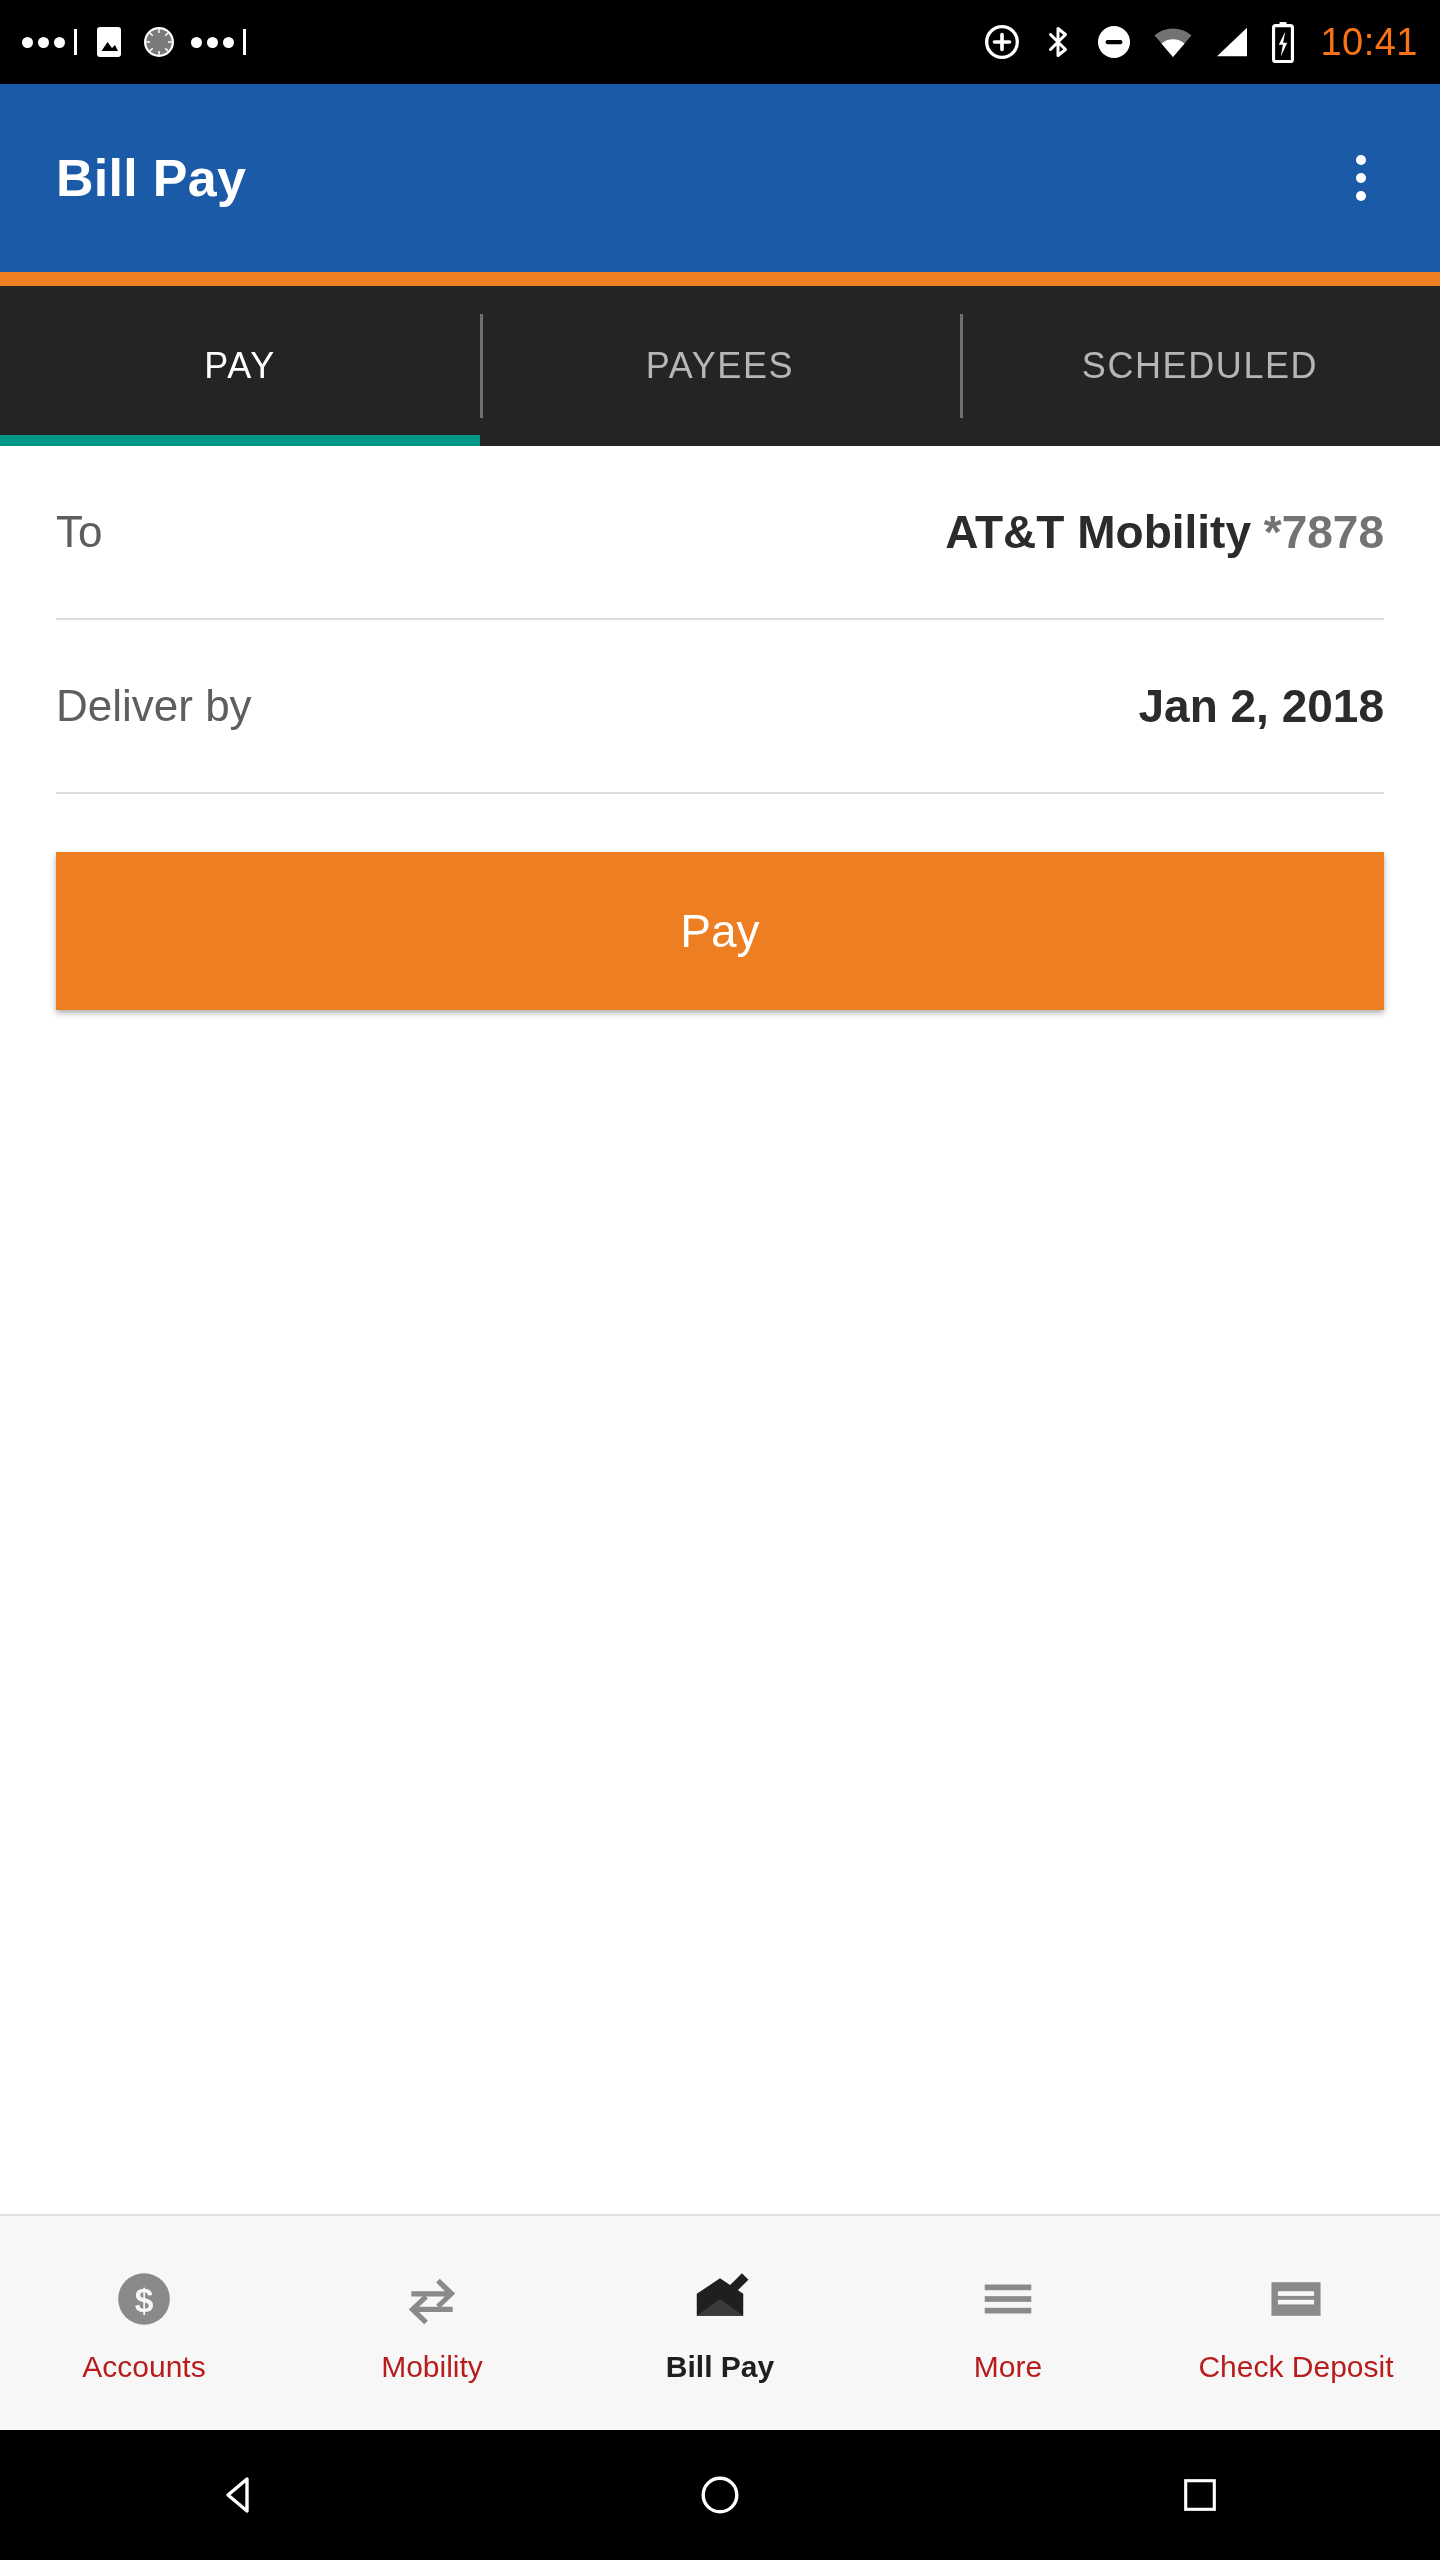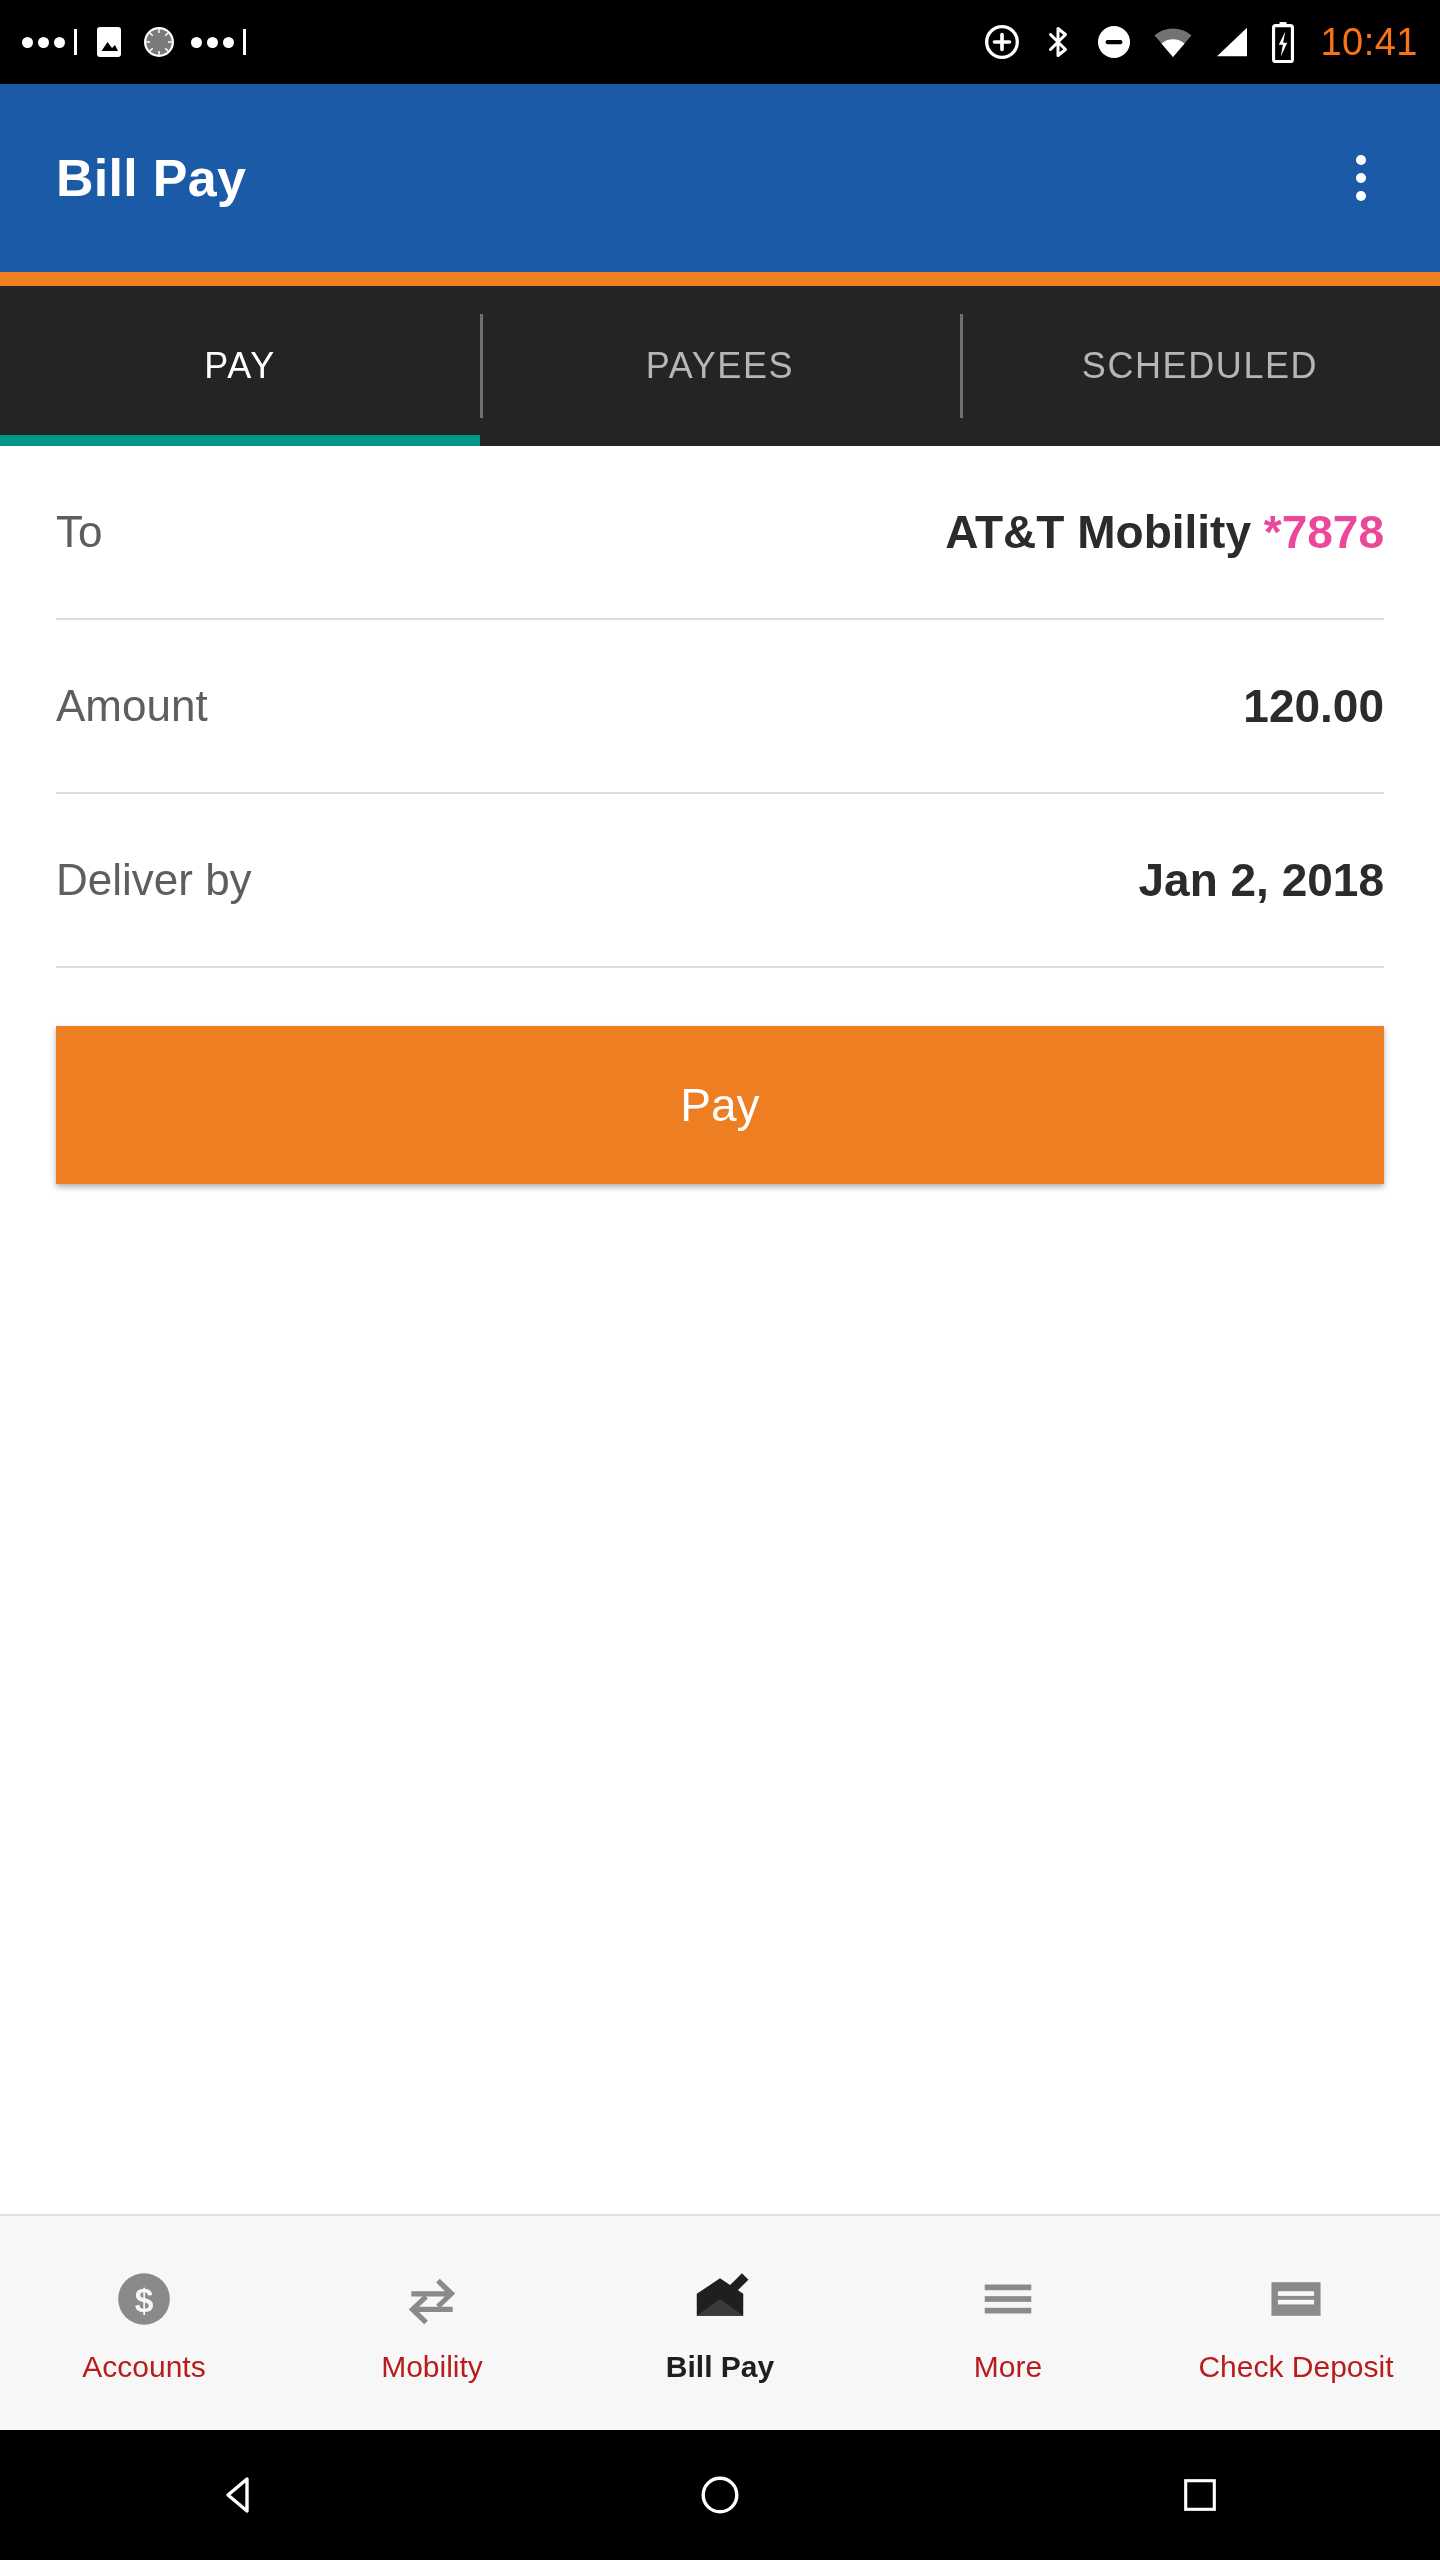--- a/index.html
+++ b/index.html
@@ -44,21 +44,21 @@
   }
   .tab-indicator { position:absolute; bottom:0; left:0; width:33.3333%; height:11px; background:#009688; }
 
   
   .content { flex:1 1 auto; background:#fff; padding:0 56px; overflow:hidden;border-radius:24px; }
 
   .row { height:174px; display:flex; align-items:center; justify-content:space-between;
          border-bottom:2px solid #dcdcdc; cursor:pointer; }
   .row-label { font-size:44px; color:#5e5e5e; font-weight:400; }
   .row-value { font-size:46px; color:#2b2b2b; font-weight:700; text-align:right; }
-  .row-value .muted { color:#ec4899; font-weight:700; }
+  .row-value .muted { color:#737373; font-weight:700; }
 
   .pay-wrap { padding-top:58px; }
   .pay-btn {
     width:100%; height:158px; background:#ed7f22; border:none; color:#ffffff;
     font-size:46px; font-family:inherit; font-weight:400; cursor:pointer;
     box-shadow:0 3px 6px rgba(0,0,0,0.32);
   }
 
   
   .bottomnav {
@@ -167,24 +167,20 @@
   </div>
 
   <div class="content">
 
     <div class="row">
       <span class="row-label">To</span>
       <span class="row-value"><span>AT&amp;T Mobility</span> <span class="muted">*7878</span></span>
     </div>
 
 
-    <div class="row">
-      <span class="row-label">Amount</span>
-      <span class="row-value">120.00</span>
-    </div>
 
     <div class="row">
       <span class="row-label">Deliver by</span>
       <span class="row-value">Jan 2, 2018</span>
     </div>
 
     <div class="pay-wrap">
       <button class="pay-btn">Pay</button>
     </div>
   </div>

